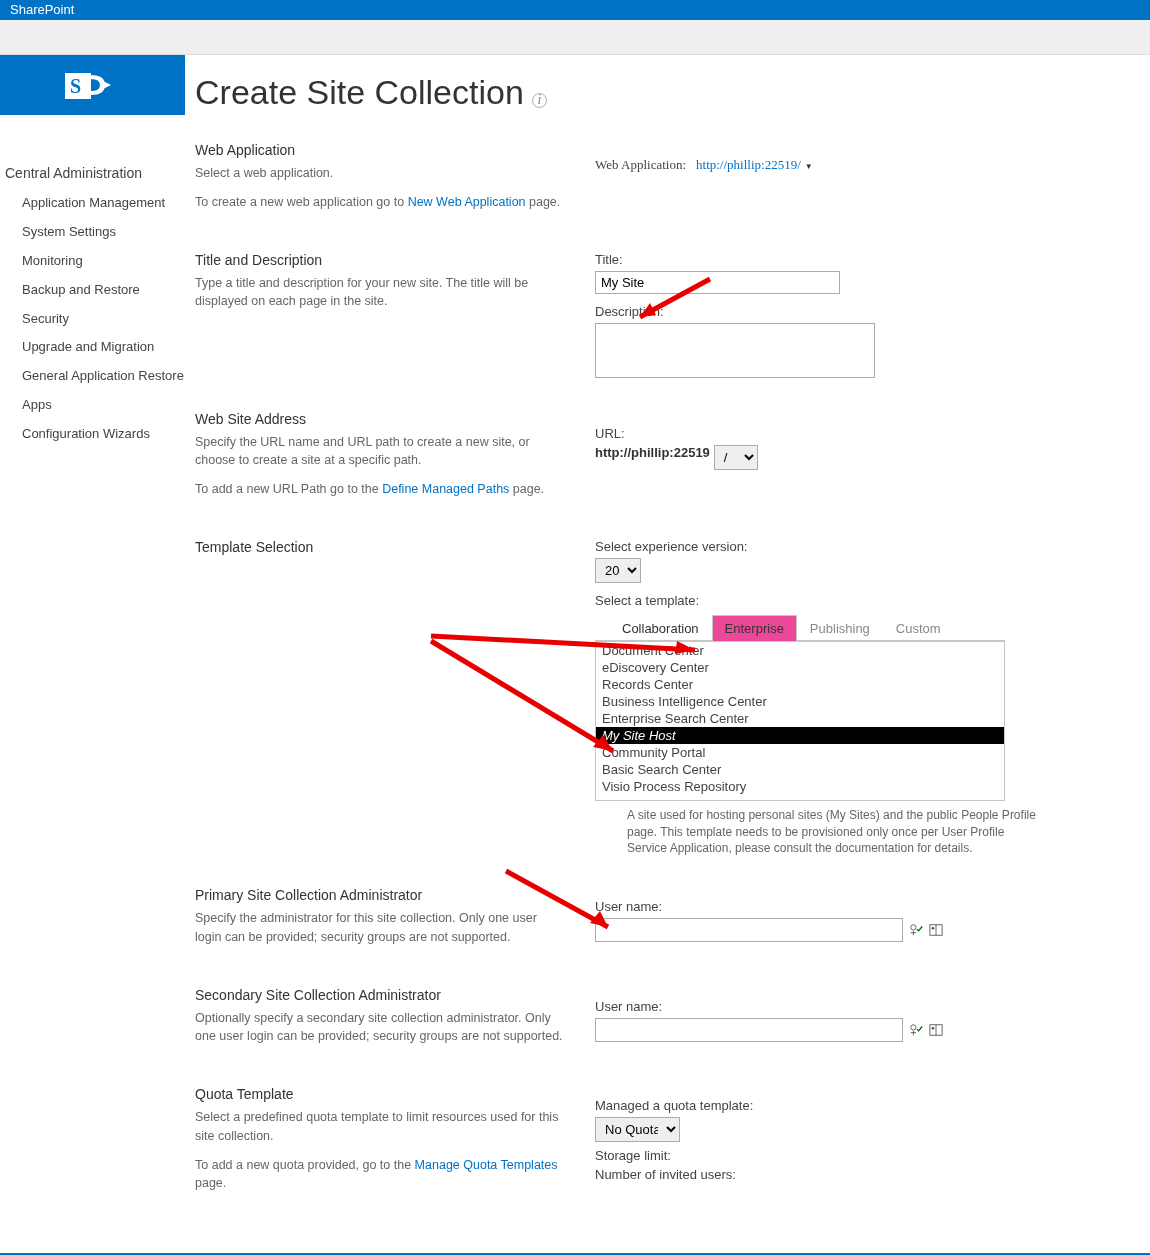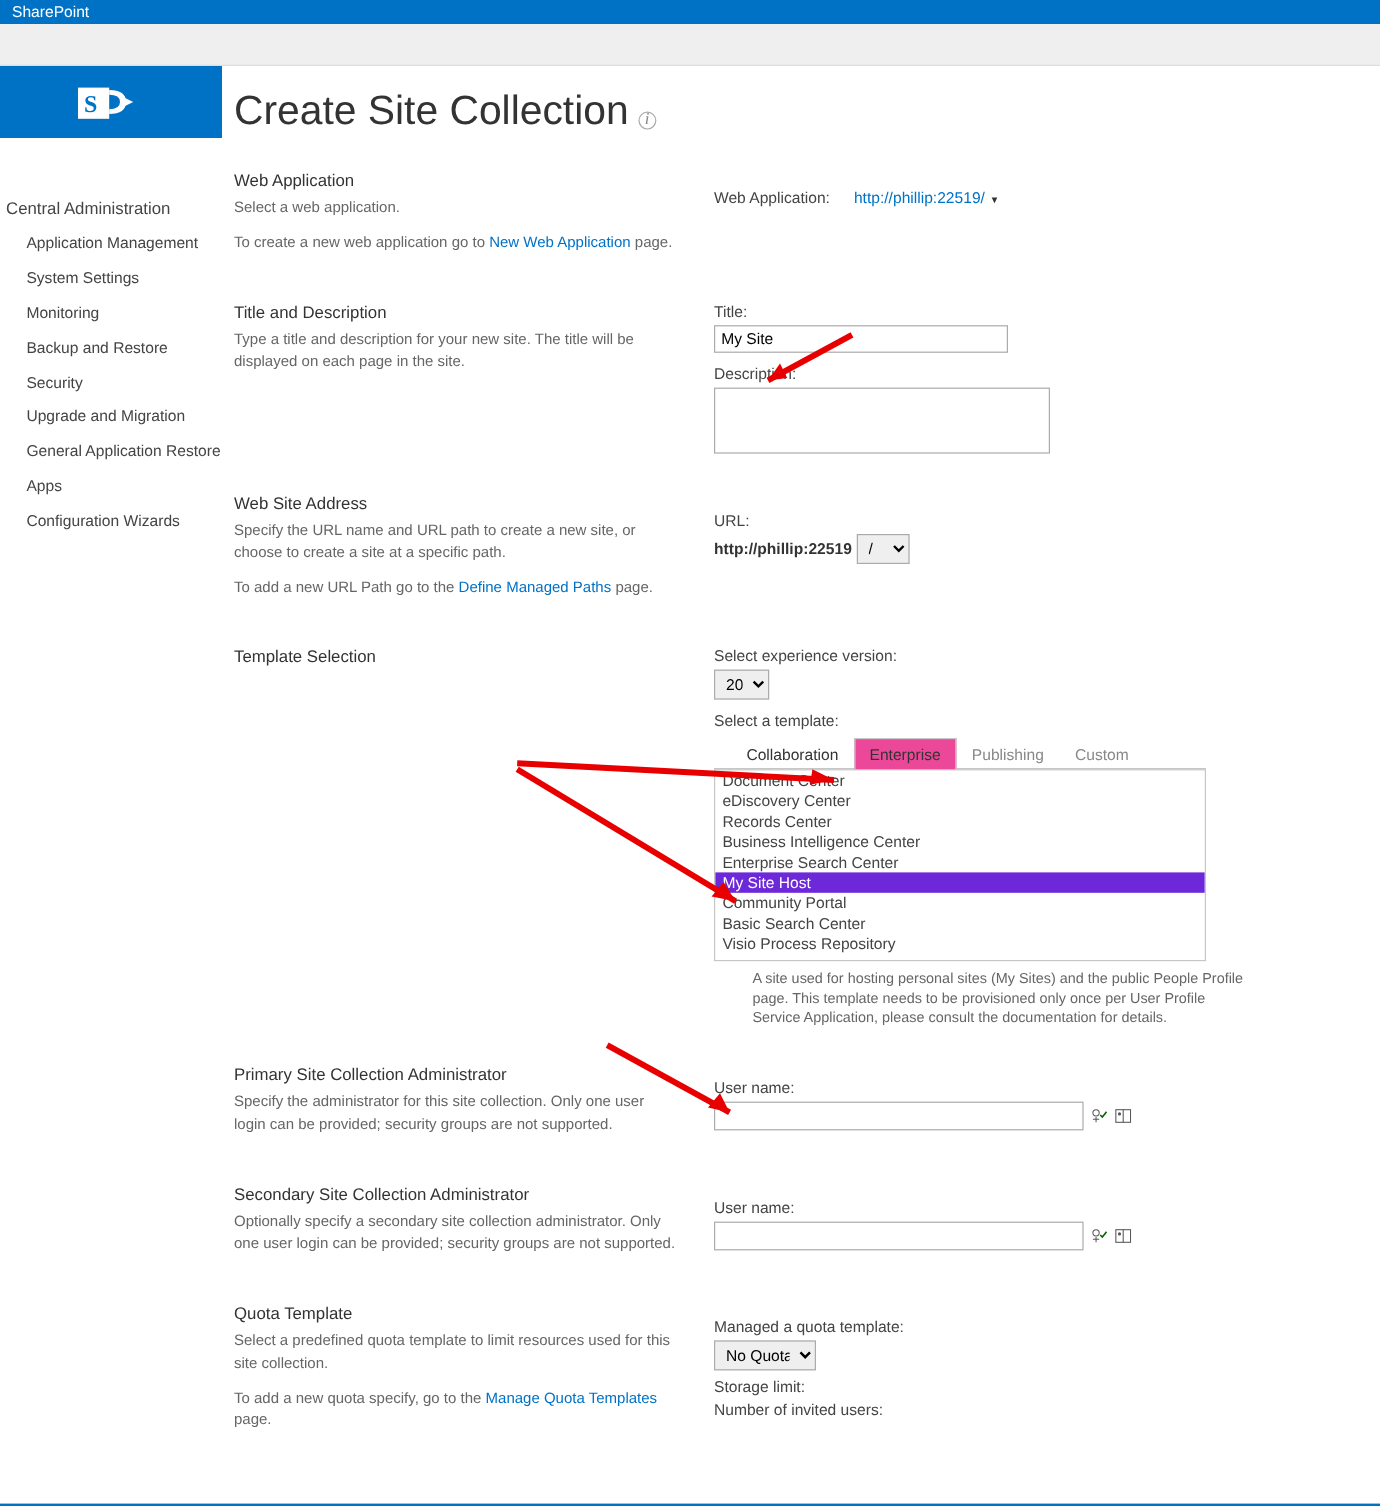--- a/index.html
+++ b/index.html
@@ -30,34 +30,34 @@
   .section-desc { font-size: 12.5px; color: #666; line-height: 1.5; margin-bottom: 10px; }
 
   .fld-label { font-size: 13px; color: #444; margin-bottom: 4px; display: block; }
   input[type=text], textarea, select { font-family: inherit; font-size: 13px; border: 1px solid #ababab; padding: 3px 5px; }
   .title-input { width: 245px; }
   .desc-input { width: 280px; height: 55px; resize: none; }
   .url-prefix { font-weight: bold; font-size: 13px; color: #333; }
   .exp-select { width: 46px; }
   .quota-select { width: 85px; }
 
-  .webapp-row { display: flex; align-items: center; gap: 20px; padding-top: 15px;}
+  .webapp-row { display: flex; align-items: center; gap: 10px; padding-top: 15px; font-family: Liberation Serif, serif;}
   .webapp-label { font-size: 13px; color: #444; }
   .webapp-link { color: #0072c6; }
   .dd-caret { font-size: 8px; color: #333; padding-left: 4px; }
 
   
   .tab-bar { display: flex; border-bottom: 1px solid #c6c6c6; margin-top: 6px; }
   .tab { padding: 5px 12px; font-size: 13px; color: #888; border: 1px solid transparent; border-bottom: none; cursor: pointer; position: relative; top: 1px; }
   .tab.active { color: #333; border-color: #c6c6c6; background: #ec4899; text-align: right; }
   .tab.first { color: #333; }
 
   .template-list { border: 1px solid #c6c6c6; height: 160px; overflow-y: auto; }
   .template-item { padding: 1px 6px; font-size: 13px; color: #444; cursor: pointer; }
-  .template-item.selected { background: #6d28d9; color: #fff; }
+  .template-item.selected { background: #000000; color: #fff; font-style: italic; }
   .template-desc { font-size: 12px; color: #666; line-height: 1.4; margin-top: 6px; margin-left: 32px; }
 
   .user-row { display: flex; align-items: center; gap: 6px; }
   .user-input { width: 308px; height: 24px; }
   .picker-icon { width: 14px; height: 14px; cursor: pointer; }
 
   
   .arrow { position: absolute; pointer-events: none; }
   .arrow svg line { stroke: #e80000; stroke-width: 5; }
   .arrow svg polygon { fill: #e80000; }
@@ -138,21 +138,21 @@
     <div class="form-section" style="margin-top:30px">
       <div class="section-left">
         <div class="section-heading">Web Site Address</div>
         <div class="section-desc">Specify the URL name and URL path to create a new site, or choose to create a site at a specific path.</div>
         <div class="section-desc">
           <span>To add a new URL Path go to the </span><a>Define Managed Paths</a><span> page.</span>
         </div>
       </div>
       <div class="section-right" style="padding-top:15px">
         <label class="fld-label">URL:</label>
-        <div style="display:flex; align-items:center; gap:4px;">
+        <div style="display:flex; gap:4px;">
           <span class="url-prefix">http://phillip:22519</span>
           <select style="width:44px;"><option>/</option></select>
         </div>
       </div>
     </div>
 
     <div class="form-section" style="margin-top:10px">
       <div class="section-left">
         <div class="section-heading">Template Selection</div>
       </div>
@@ -226,21 +226,21 @@
               </svg>
         </div>
       </div>
     </div>
 
     <div class="form-section" style="margin-bottom:0">
       <div class="section-left">
         <div class="section-heading">Quota Template</div>
         <div class="section-desc">Select a predefined quota template to limit resources used for this site collection.</div>
         <div class="section-desc">
-          <span>To add a new quota specify, go to the </span><a>Manage Quota Templates</a><span> page.</span>
+          <span>To add a new quota provided, go to the </span><a>Manage Quota Templates</a><span> page.</span>
         </div>
       </div>
       <div class="section-right" style="padding-top:12px">
         <label class="fld-label">Managed a quota template:</label>
         <select class="quota-select"><option>No Quota</option></select>
         <div style="height:6px"></div>
         <div class="fld-label">Storage limit:</div>
         <div class="fld-label">Number of invited users:</div>
       </div>
     </div>

